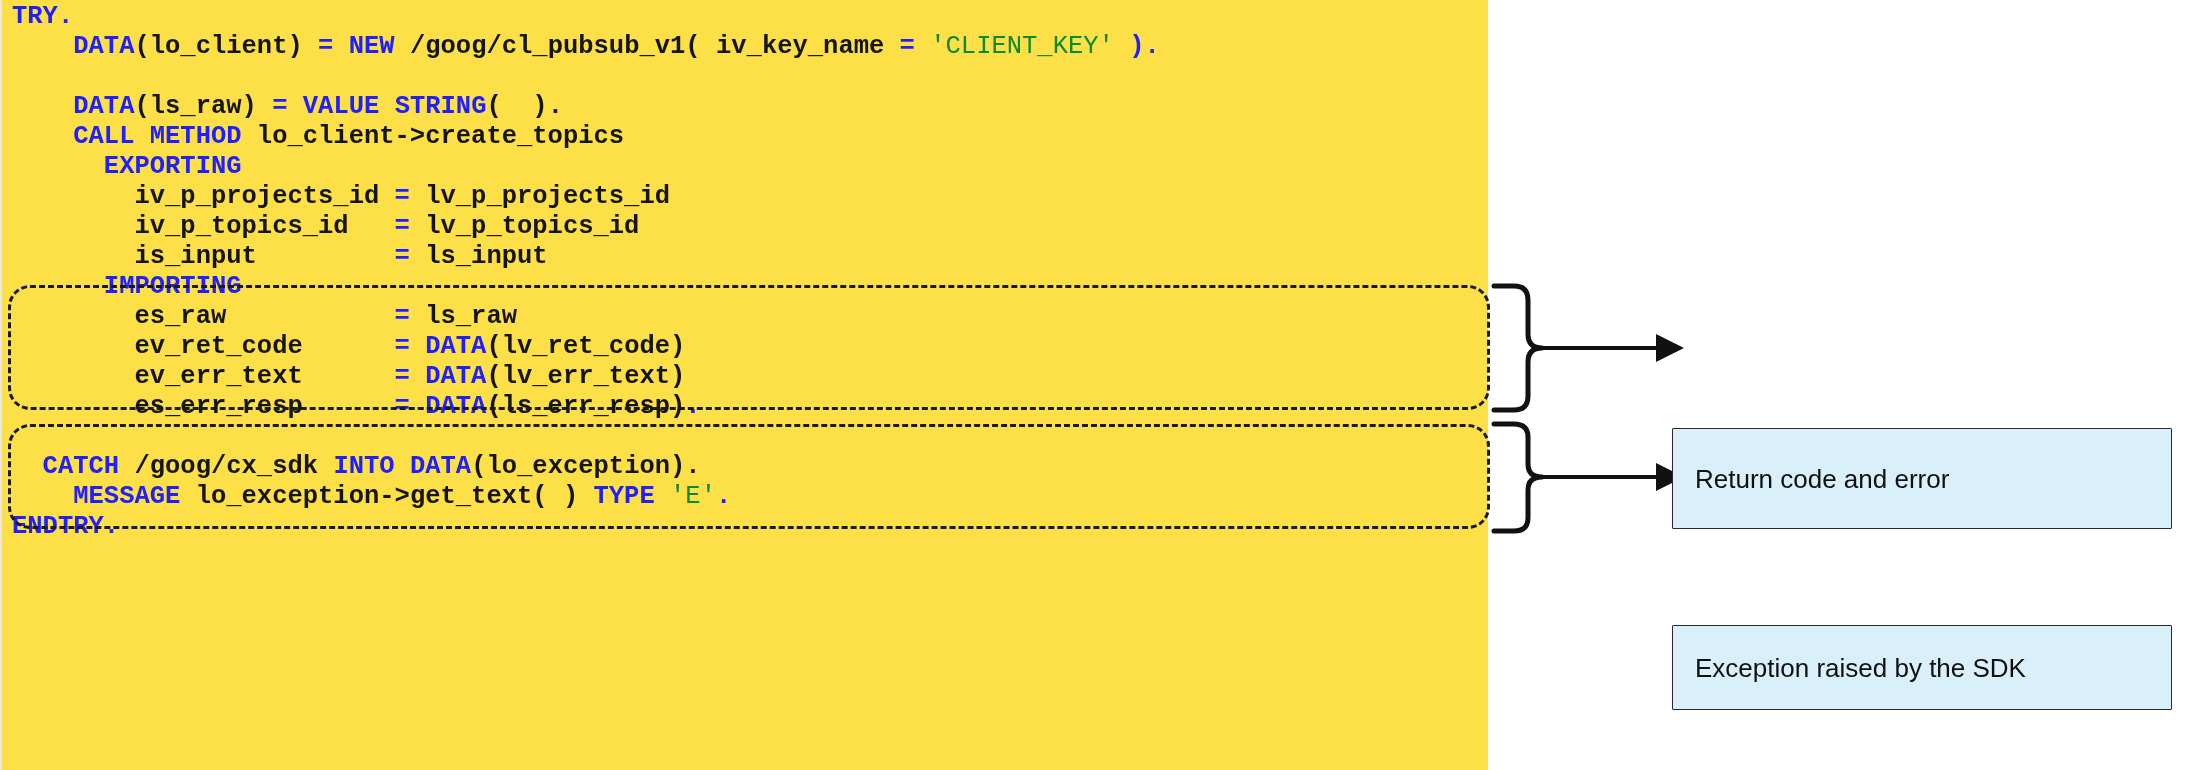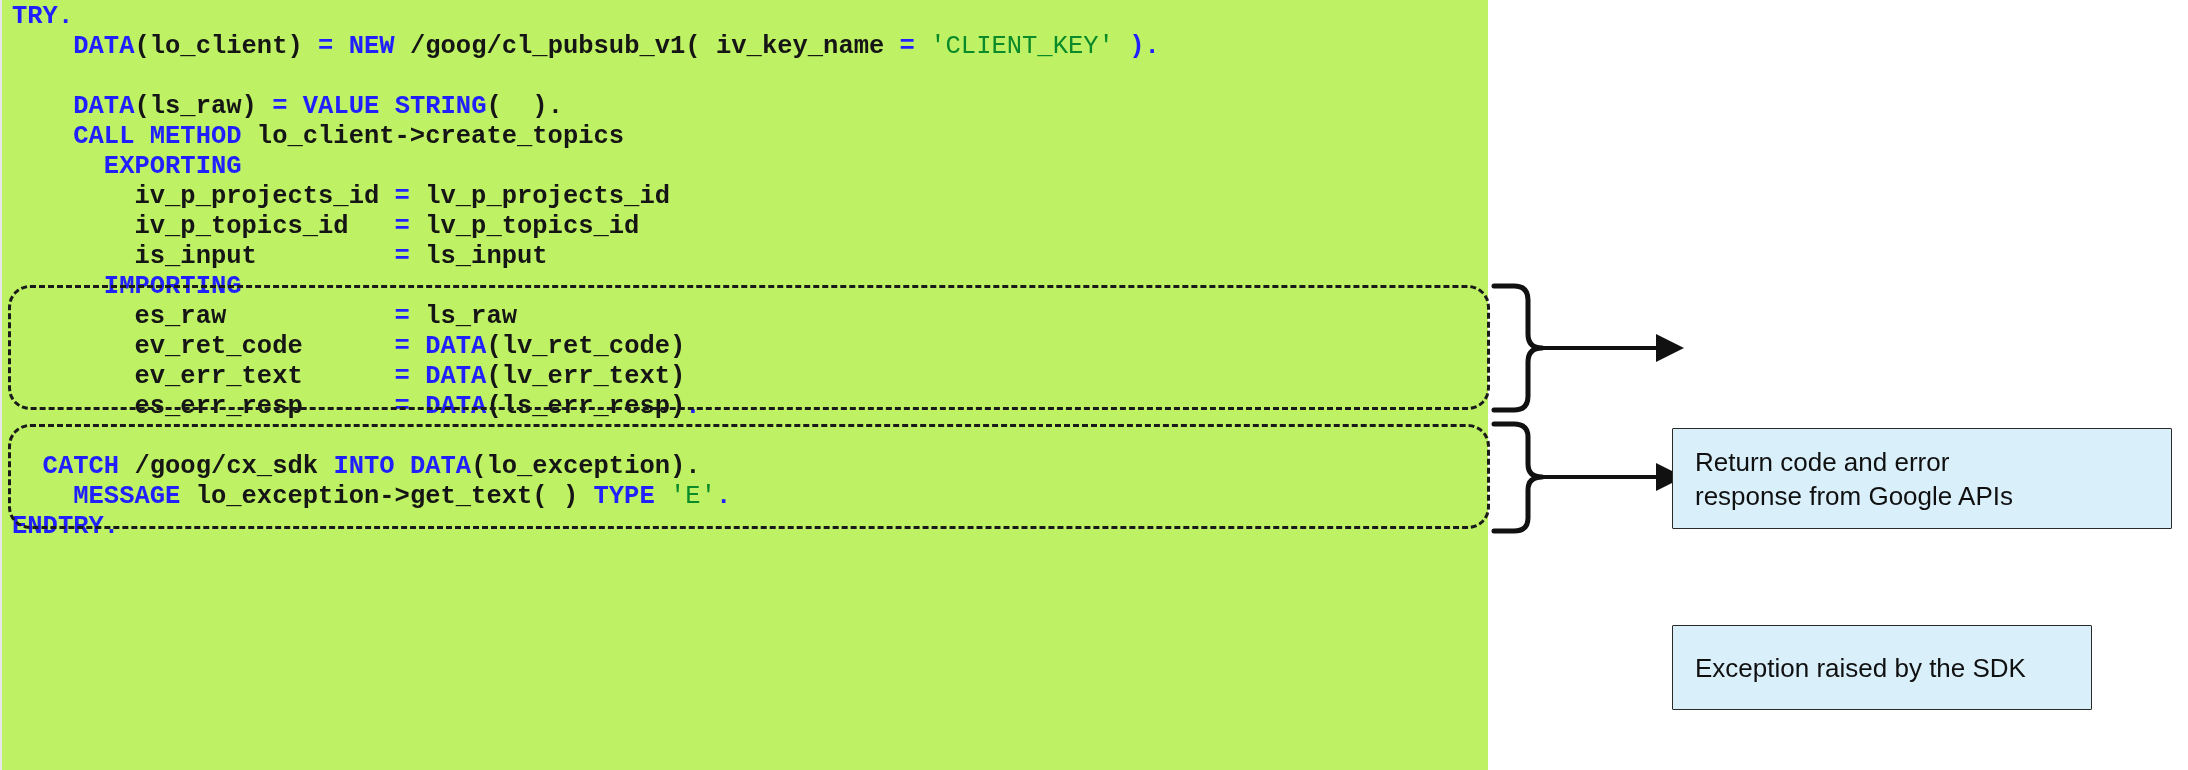--- a/index.html
+++ b/index.html
@@ -18,21 +18,21 @@
     overflow: hidden;
   }
 
   
   #code-panel {
     position: absolute;
     left: 0px;
     top: 0px;
     width: 1488px;
     height: 770px;
-    background: #bef264;
+    background: #fde047;
     border-left: 2px solid #e8e8e8;
     box-sizing: border-box;
   }
   #code-block {
     position: absolute;
     left: 10px;
     top: 2px;
     font-family: "Liberation Mono", "DejaVu Sans Mono", monospace;
     font-size: 25.5px;
     line-height: 30px;
@@ -99,21 +99,21 @@
   }
   #callout-return-code {
     left: 1672px;
     top: 428px;
     width: 500px;
     height: 101px;
   }
   #callout-exception {
     left: 1672px;
     top: 625px;
-    width: 420px;
+    width: 500px;
     height: 85px;
   }
   .callout-text { display: block; }
 </style>
 </head>
 <body>
 
 <div id="canvas">
 
   <div id="code-panel">
@@ -137,21 +137,20 @@
   </svg>
 
   <svg class="arrow" style="left:1538px; top:459px; width:150px; height:36px;" viewBox="0 0 150 36" xmlns="http://www.w3.org/2000/svg">
     <line x1="0" y1="18" x2="120" y2="18" stroke="#111111" stroke-width="4"></line>
     <polygon points="118,4 146,18 118,32" fill="#111111"></polygon>
   </svg>
 
   <div class="callout" id="callout-return-code">
     <div>
       <span class="callout-text">Return code and error</span>
-      <span class="callout-text">response from Google APIs</span>
     </div>
   </div>
 
   <div class="callout" id="callout-exception">
     <div>
       <span class="callout-text">Exception raised by the SDK</span>
     </div>
   </div>
 
 </div>

